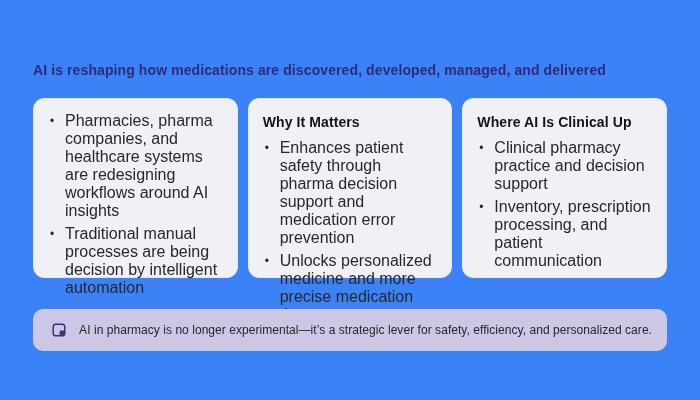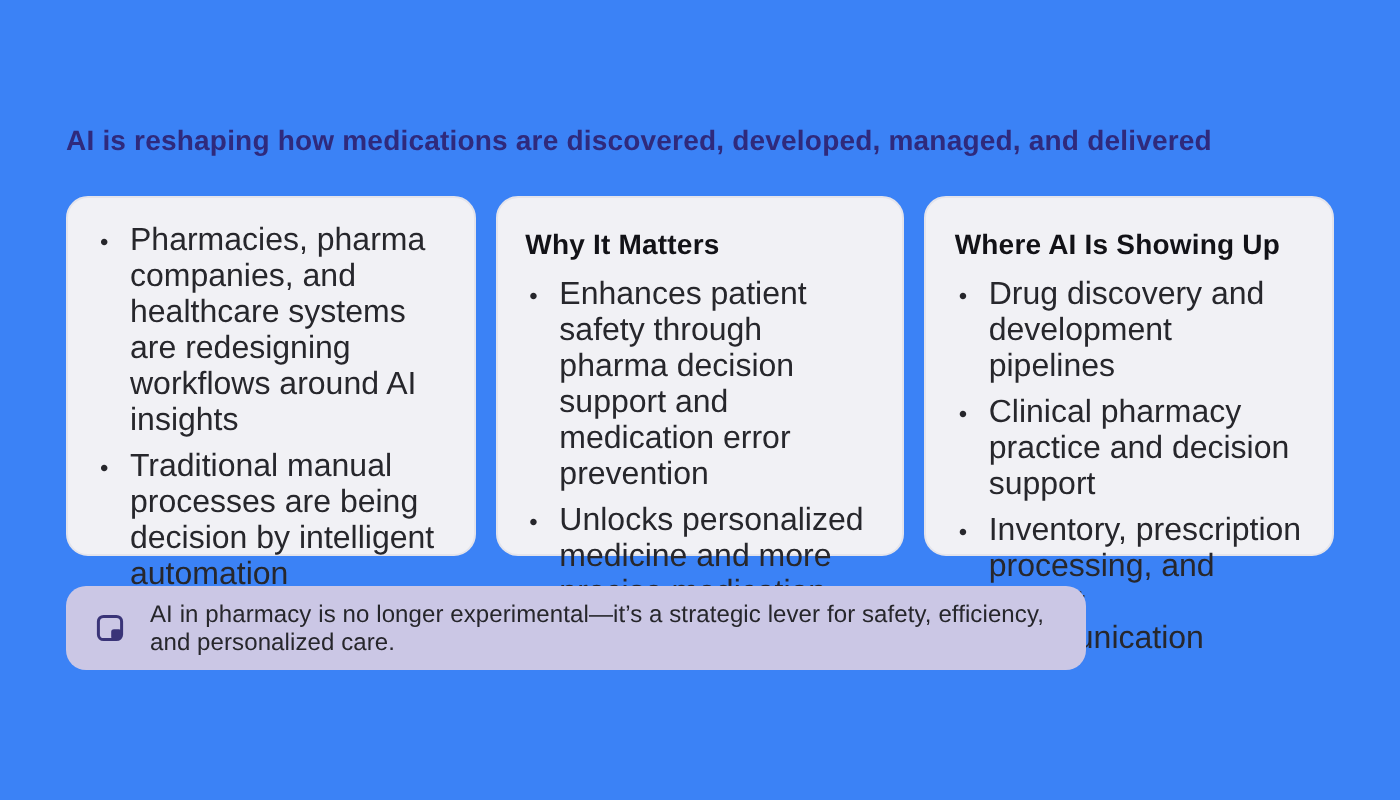--- a/index.html
+++ b/index.html
@@ -57,22 +57,22 @@
   .card li + li { margin-top: 5px; }
   .card li::before {
     content: "•";
     position: absolute;
     left: 2px; top: 0;
     color: #27272c;
     font-size: 12px;
   }
   .banner {
     position: absolute;
-    left: 33px; top: 293px;
-    width: 510px; height: 42px;
+    left: 33px; top: 309px;
+    width: 634px; height: 42px;
     background: #cbc7e5;
     border-radius: 10px;
     display: flex;
     align-items: center;
     padding: 0 15px;
     justify-content: flex-end;
   }
   .banner .icon {
     width: 14px; height: 14px;
     flex: 0 0 auto;
@@ -103,23 +103,22 @@
 
     <div class="card">
       <h2>Why It Matters</h2>
       <ul>
         <li>Enhances patient safety through pharma decision support and medication error prevention</li>
         <li>Unlocks personalized medicine and more precise medication therapy management</li>
       </ul>
     </div>
 
     <div class="card">
-      <h2>Where AI Is Showing Up</h2>
+      <h2>Where AI Is Clinical Up</h2>
       <ul>
-        <li>Drug discovery and development pipelines</li>
         <li>Clinical pharmacy practice and decision support</li>
         <li>Inventory, prescription processing, and patient communication</li>
       </ul>
     </div>
 
   </div>
 
   <div class="banner">
     <span class="icon">
       <svg width="14" height="14" viewBox="0 0 14 14">

